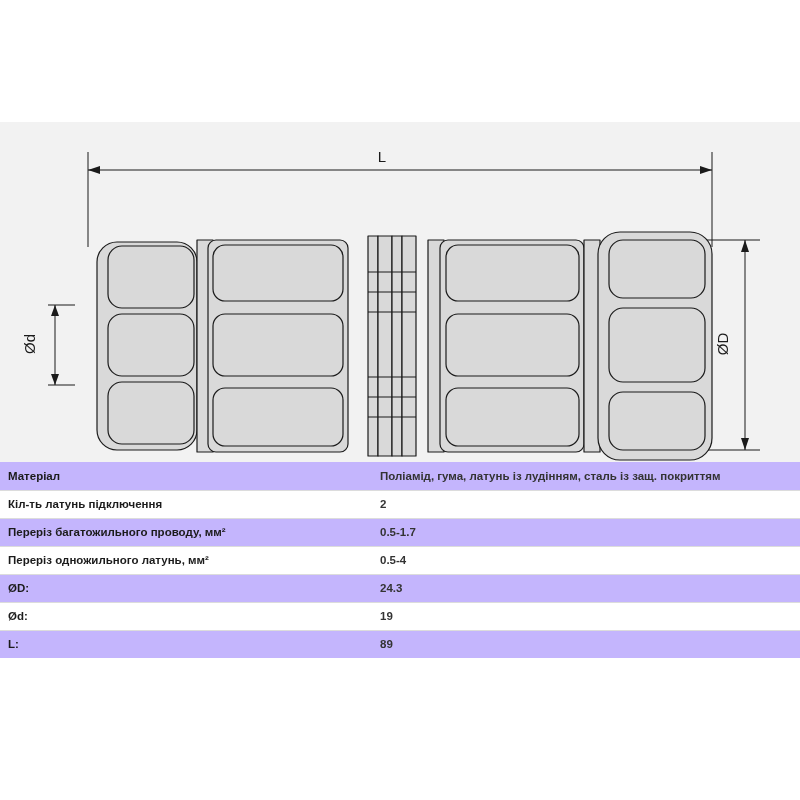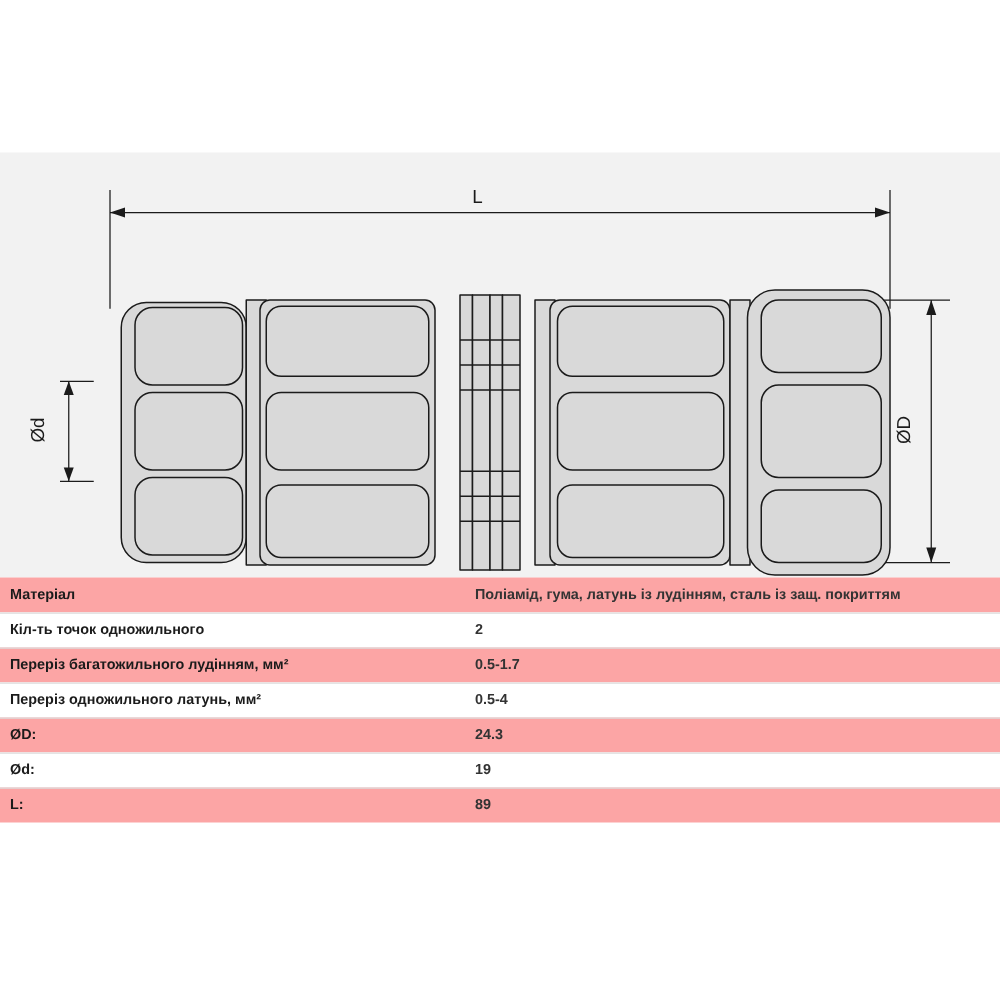--- a/index.html
+++ b/index.html
@@ -41,21 +41,21 @@
     left: 0;
     top: 462px;
     width: 800px;
     border-collapse: collapse;
     font-size: 11.5px;
   }
   #spec-table tr {
     height: 28px;
   }
   #spec-table tr.odd {
-    background: #fca5a5;
+    background: #c4b5fd;
   }
   #spec-table tr.even {
     background: #ffffff;
   }
   #spec-table td {
     padding: 0 8px;
     vertical-align: middle;
     border: none;
   }
   #spec-table td.label {
@@ -158,25 +158,25 @@
     </svg>
   </div>
 
   <table id="spec-table">
     <tbody>
       <tr class="odd">
         <td class="label">Матеріал</td>
         <td class="value">Поліамід, гума, латунь із лудінням, сталь із защ. покриттям</td>
       </tr>
       <tr class="even rowline">
-        <td class="label">Кіл-ть точок одножильного</td>
+        <td class="label">Кіл-ть латунь підключення</td>
         <td class="value">2</td>
       </tr>
       <tr class="odd rowline">
-        <td class="label">Переріз багатожильного лудінням, мм²</td>
+        <td class="label">Переріз багатожильного проводу, мм²</td>
         <td class="value">0.5-1.7</td>
       </tr>
       <tr class="even rowline">
         <td class="label">Переріз одножильного латунь, мм²</td>
         <td class="value">0.5-4</td>
       </tr>
       <tr class="odd rowline">
         <td class="label">ØD:</td>
         <td class="value">24.3</td>
       </tr>

